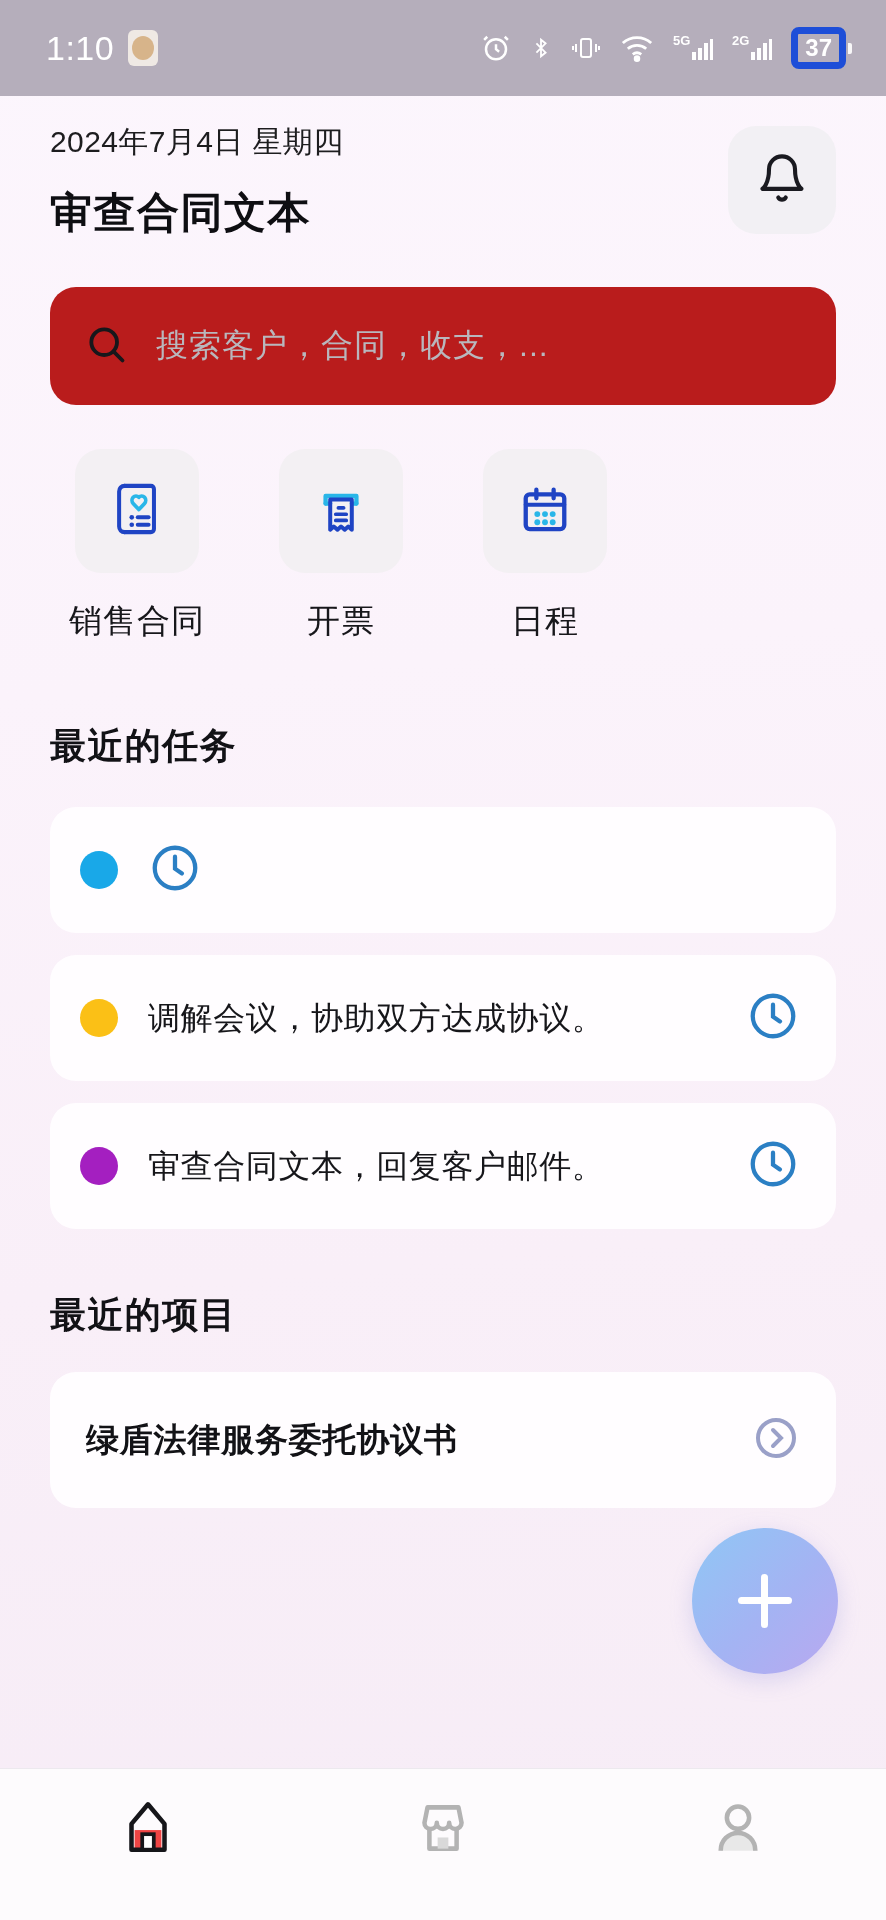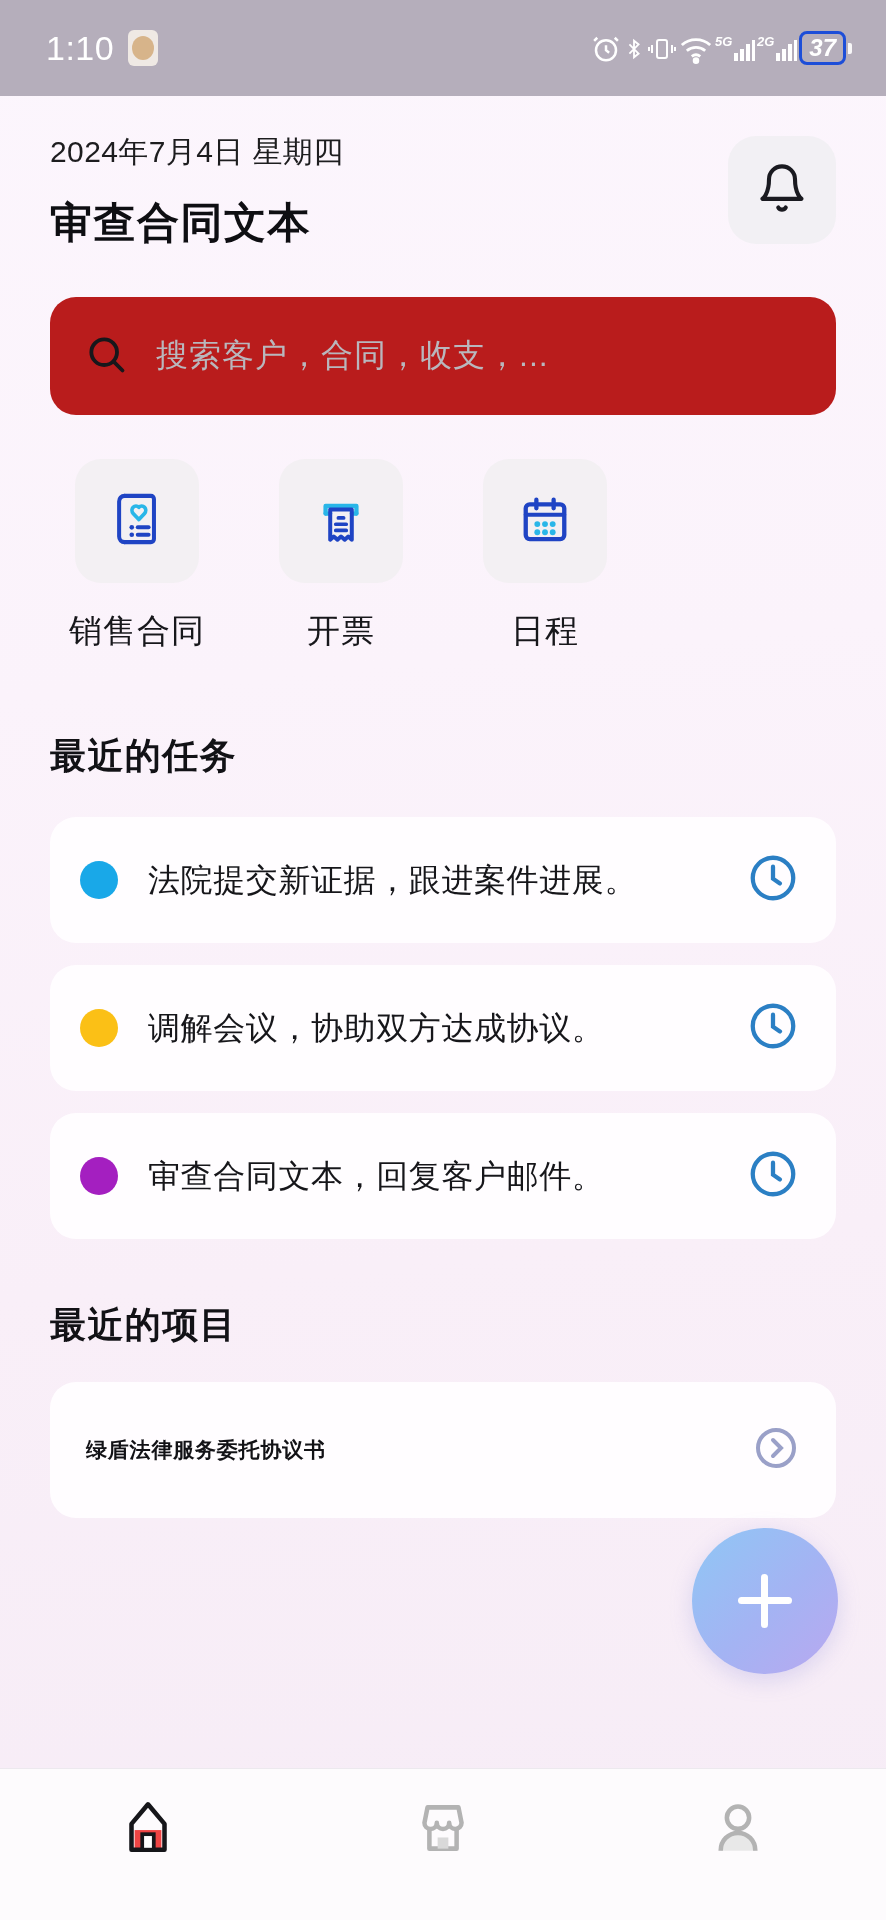--- a/index.html
+++ b/index.html
@@ -28,27 +28,27 @@
   .status-pill {
     width: 30px; height: 36px; border-radius: 6px;
     background: #efe9e4; position: relative;
   }
   .status-pill::after {
     content:""; position:absolute; left:50%; top:50%;
     transform: translate(-50%,-50%);
     width: 22px; height: 24px; border-radius: 50%;
     background: #d7b48a;
   }
-  .status-right { display: flex; align-items: flex-end; gap: 2px; font-style: italic; }
+  .status-right { display: flex; align-items: center; gap: 19px; }
   .status-right svg { display: block; }
   .batt {
     display:flex; align-items:center; gap:2px;
   }
   .batt-body {
-    border: 3px solid #1d4ed8; border-radius: 8px;
+    border: 7px solid #1d4ed8; border-radius: 8px;
     padding: 1px 7px; font-size: 24px; font-weight: 600;
     line-height: 26px;
   }
   .batt-tip { width:4px; height:11px; background:#fff; border-radius:0 2px 2px 0; opacity:.9;}
 
   
   .header {
     padding: 46px 50px 0 50px;
     display: flex; justify-content: space-between; align-items: flex-start;
   }
@@ -110,21 +110,21 @@
   }
   .task-clock { flex: 0 0 auto; display:flex; align-items:center; }
 
   
   .project-list { padding: 0 50px; margin-top: 32px; }
   .project-card {
     background: #fffdff; border-radius: 26px;
     padding: 42px 36px; min-height: 120px;
     display: flex; align-items: center; justify-content: space-between;
   }
-  .project-name { font-size: 21px; font-weight: 700; color: #121216; letter-spacing: .8px; text-align: right; }
+  .project-name { font-size: 33px; font-weight: 700; color: #121216; letter-spacing: .8px; text-align: right; }
 
   
   .fab {
     position: absolute; right: 48px; bottom: 246px;
     width: 146px; height: 146px; border-radius: 50%;
     background: linear-gradient(135deg, #8fc7f5 0%, #a4b3f3 55%, #b9a8f0 100%);
     display: flex; align-items: center; justify-content: center;
     box-shadow: 0 6px 22px rgba(140,140,220,.28);
   }
   .fab-plus { position: relative; width: 54px; height: 54px; }
@@ -137,21 +137,21 @@
   
   .bottom-nav {
     position: absolute; left: 0; bottom: 0; width: 886px; height: 152px;
     background: #fdfbfd;
     border-top: 1px solid #ece9ee;
     display: flex; align-items: flex-start; padding-top: 26px;
   }
   .nav-item { flex: 1 1 0; display: flex; align-items: center; justify-content: center; }
 
   .content-clip {
-    position: absolute; left:0; top:86px; width: 886px; height: 1694px; overflow: hidden;
+    position: absolute; left:0; top:76px; width: 886px; height: 1694px; overflow: hidden;
   }
 </style>
 </head>
 <body>
 
 <div class="status-bar">
   <div class="status-left">
     <span class="status-time">1:10</span>
     <span class="status-pill"></span>
   </div>
@@ -290,21 +290,20 @@
     </div>
 
   </div>
 
   <div class="section-title tasks-title">最近的任务</div>
 
   <div class="task-list">
 
     <div class="task-card">
       <span class="task-dot" style="background:#19a8e8"></span>
-      <span class="task-text">法院提交新证据，跟进案件进展。</span>
       <span class="task-clock">
         <span>
           <svg width="54" height="54" viewBox="0 0 24 24" fill="none" stroke="#2b7fc4" stroke-width="1.9" stroke-linecap="round">
             <circle cx="12" cy="12" r="9"></circle>
               <path d="M12 7v5.3l3.1 2.1"></path>
           </svg>
         </span>
       </span>
     </div>
 

